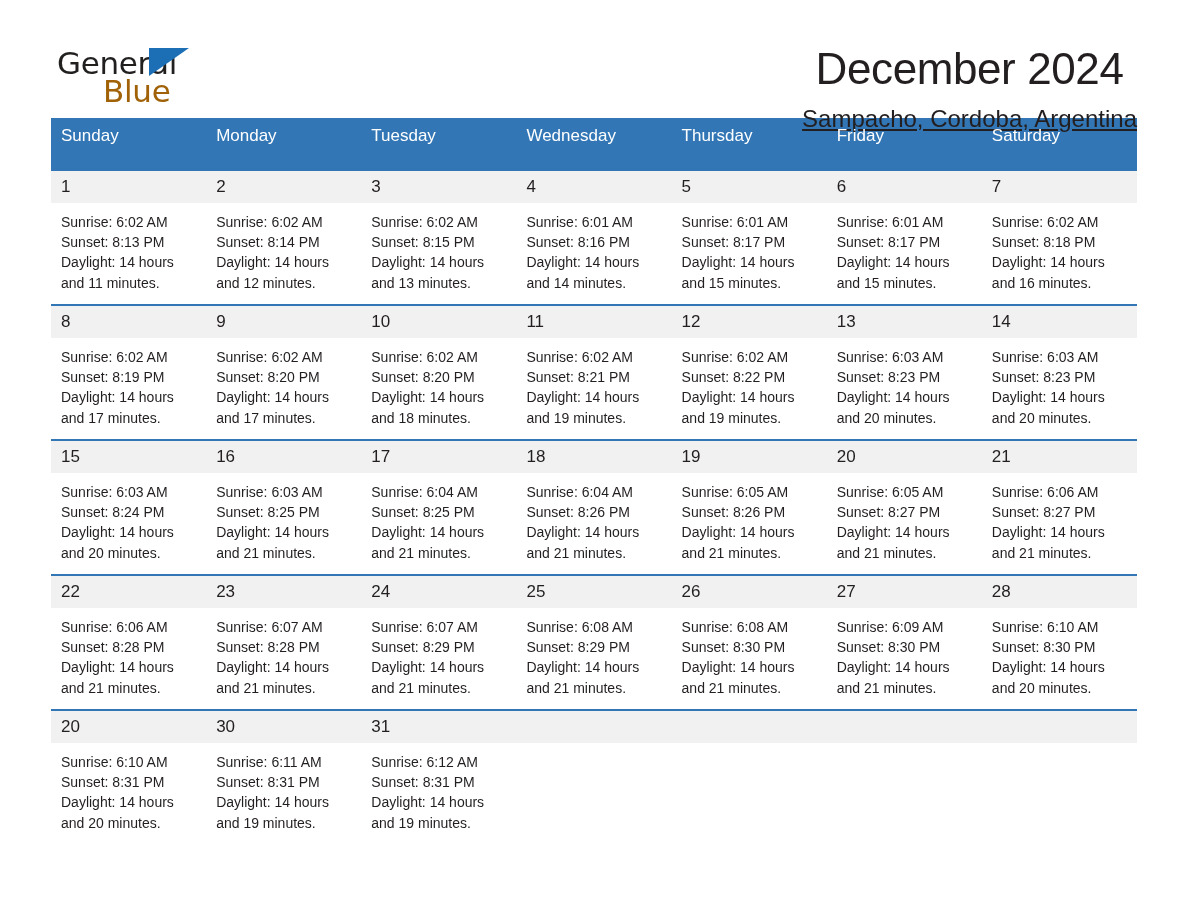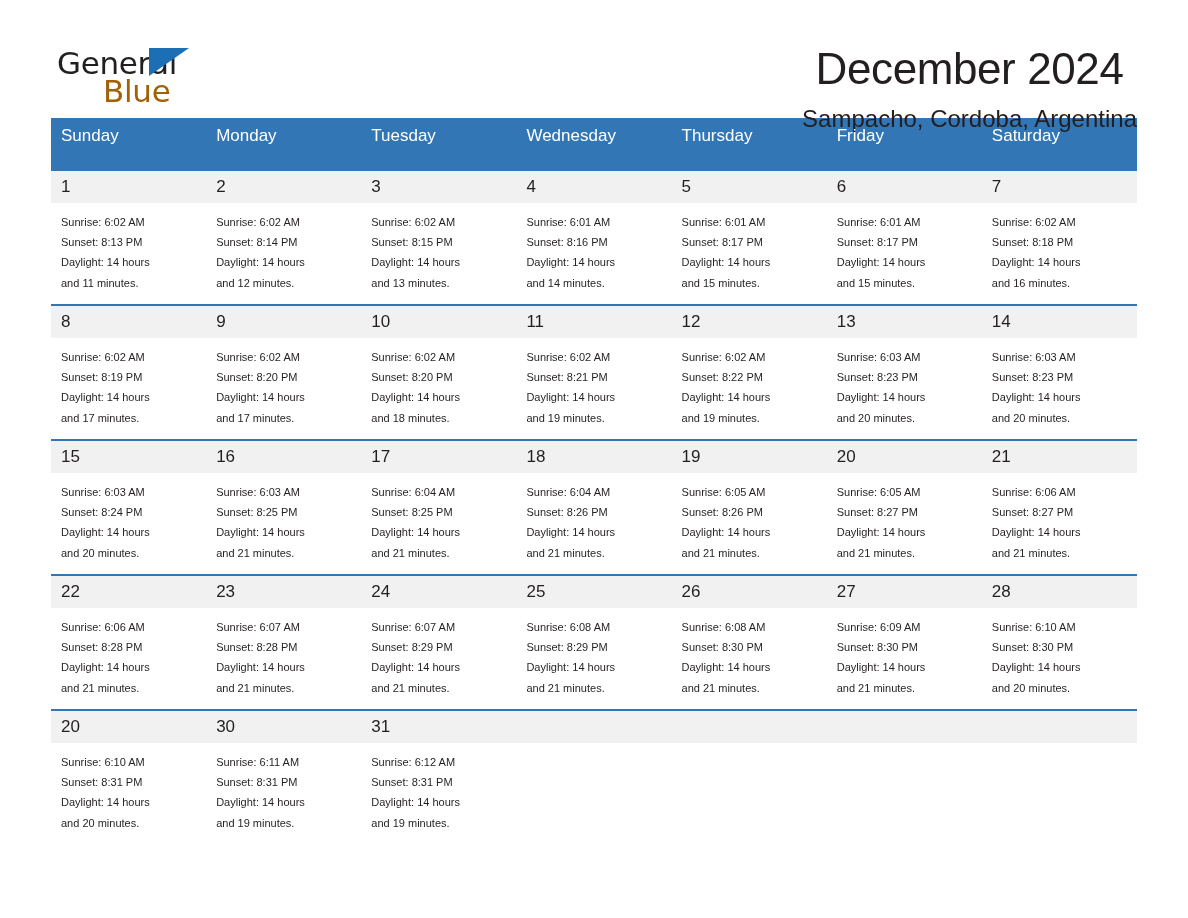--- a/index.html
+++ b/index.html
@@ -81,20 +81,21 @@
     letter-spacing: -0.4px;
     white-space: nowrap;
   }
   .location {
     margin-top: 11px;
     font-size: 24px;
     line-height: 28px;
     font-weight: 400;
     color: #231f20;
     white-space: nowrap;
+    text-decoration: underline;
   }
 
   
   .calendar {
     width: 1086px;
     border-collapse: collapse;
     table-layout: fixed;
     margin-top: 14px;
   }
   .calendar col { width: 155.14px; }
@@ -128,21 +129,21 @@
     line-height: 20px;
     color: #231f20;
     padding: 6px 0 6px 10px;
     height: 20px;
     box-sizing: content-box;
   }
   .daynum.empty { color: transparent; }
 
   .info {
     padding: 9px 10px 0 10px;
-    font-size: 11px;
+    font-size: 14px;
     line-height: 20.2px;
     color: #231f20;
   }
   .info div { white-space: nowrap; }
 </style>
 </head>
 <body>
 
 <div class="page">
 

